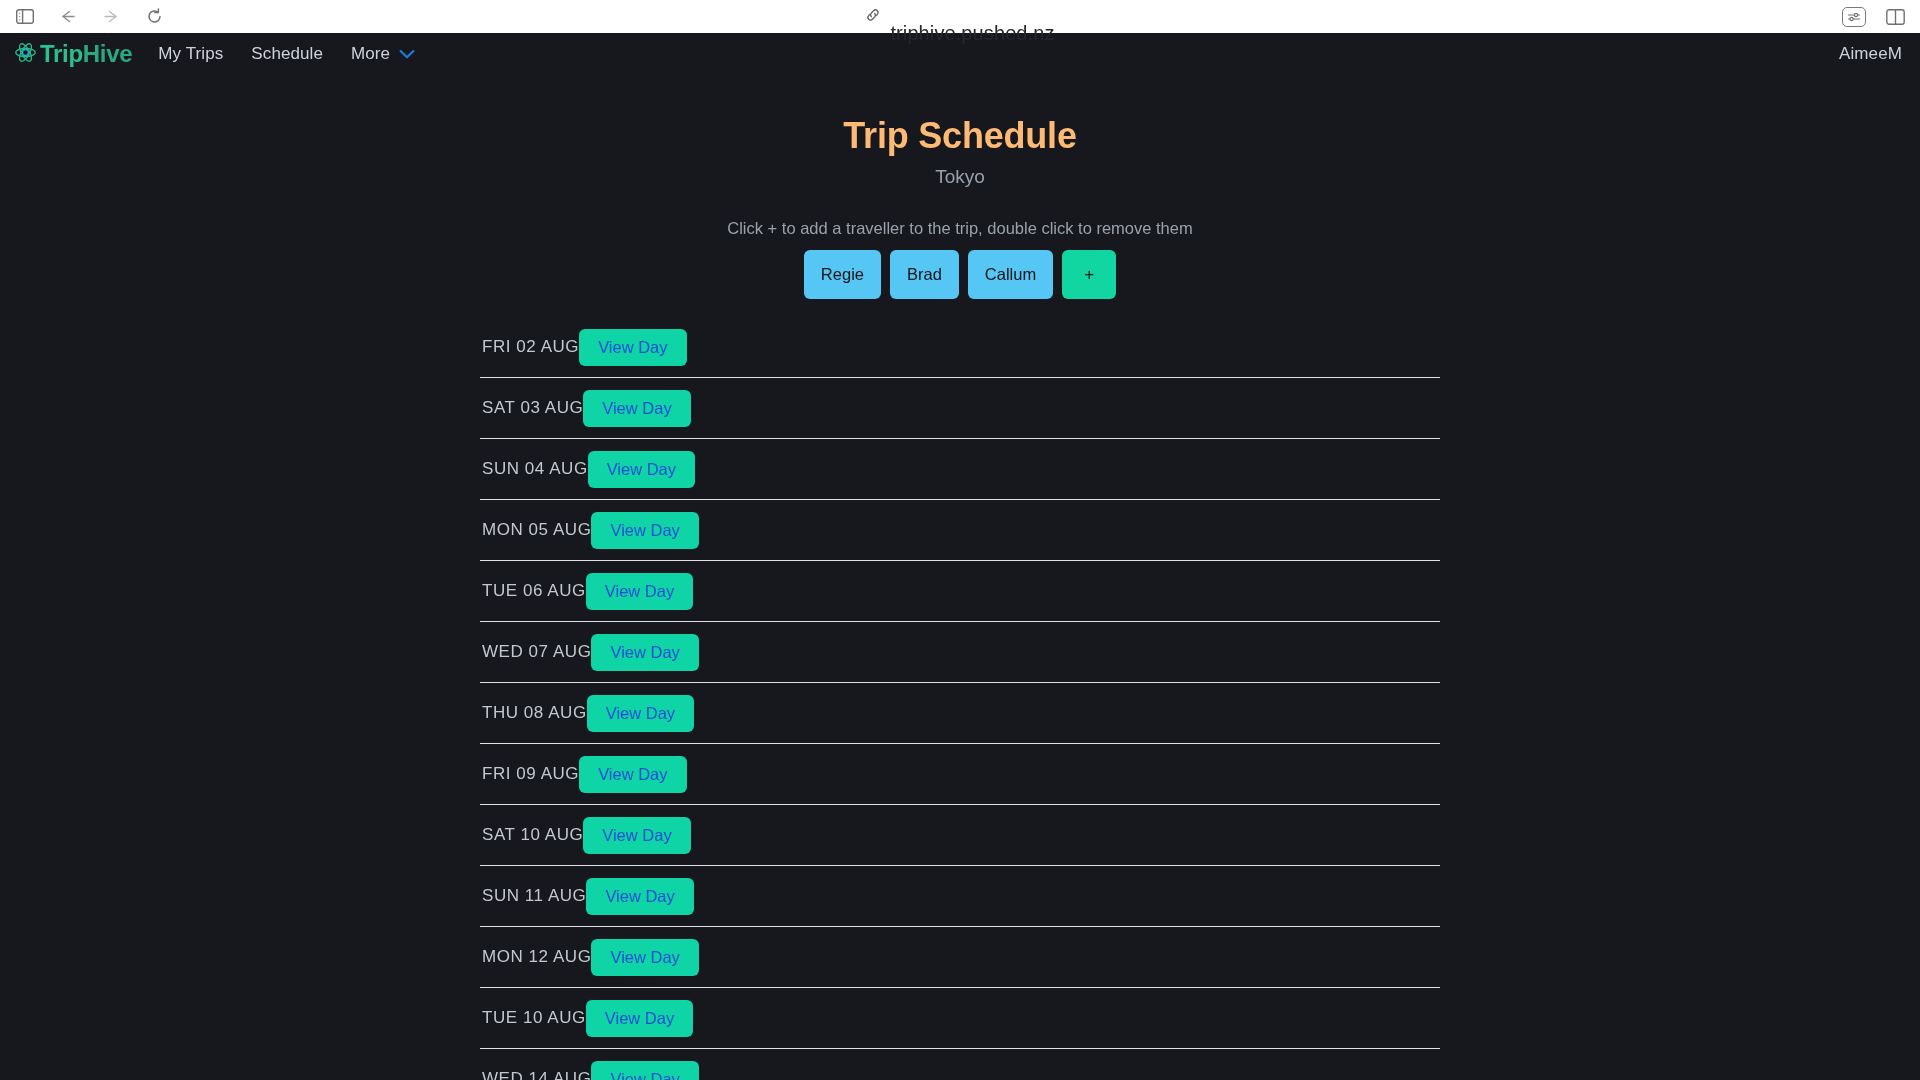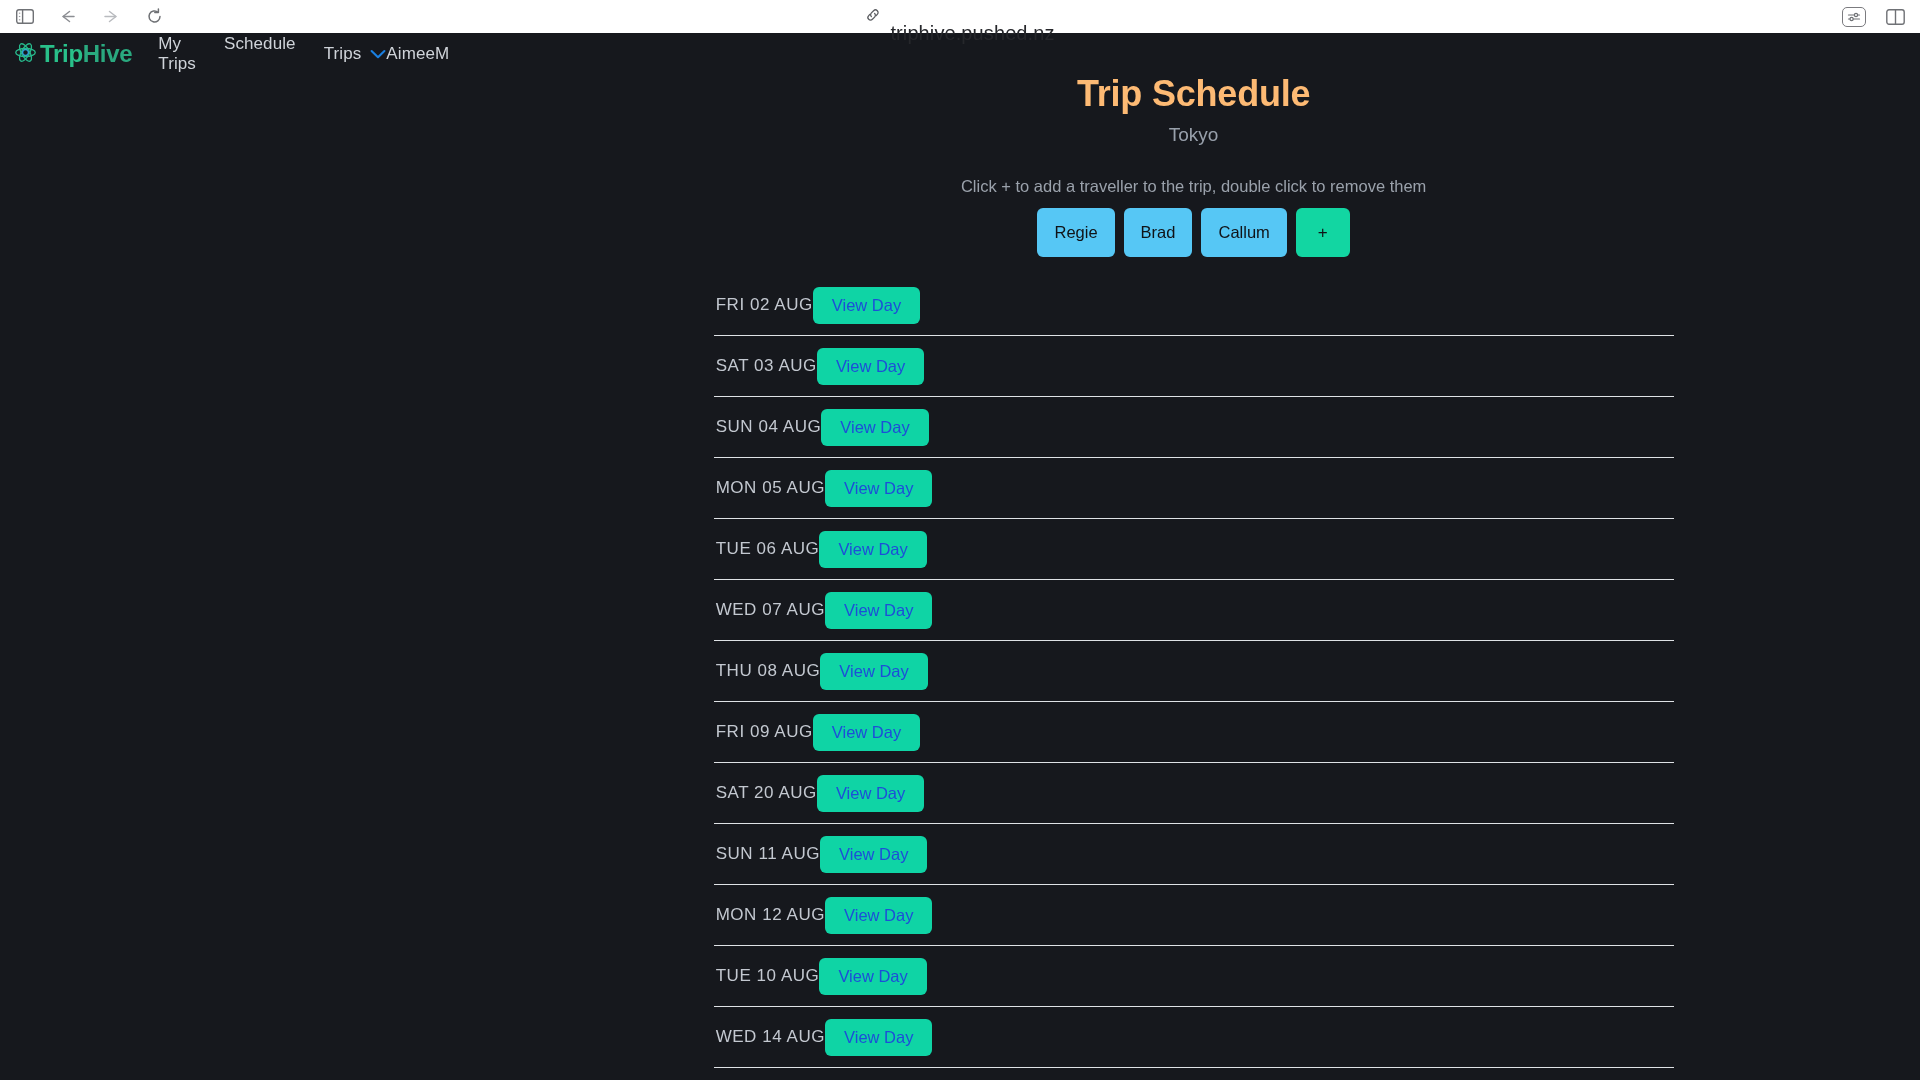--- a/index.html
+++ b/index.html
@@ -70,20 +70,21 @@
     display: flex;
     align-items: center;
     justify-content: center;
   }
 
   
   .app {
     height: 1047px;
     background: #16181d;
     display: flex;
+    flex-direction: column;
     overflow: hidden;
   }
 
   
   .navbar {
     height: 42px;
     display: flex;
     align-items: center;
     padding: 0 18px 0 14px;
     flex: 0 0 42px;
@@ -294,21 +295,21 @@
           <ellipse cx="12" cy="12" rx="10.2" ry="4.2" fill="none" stroke="#27b98c" stroke-width="1.4" transform="rotate(120 12 12)"></ellipse>
         </svg>
       </span>
       <span class="brand-text"><span class="brand-trip">Trip</span><span class="brand-hive">Hive</span></span>
     </div>
 
     <div class="nav-links">
       <span class="nav-link">My Trips</span>
       <span class="nav-link">Schedule</span>
       <span class="nav-more">
-        <span class="nav-link">Trips</span>
+        <span class="nav-link">More</span>
         <span class="chev">
           <svg width="16" height="10" viewBox="0 0 16 10">
             <path d="M1.6 2 L8 8.2 L14.4 2" fill="none" stroke="#1a7fe0" stroke-width="2.1" stroke-linecap="round" stroke-linejoin="round"></path>
           </svg>
         </span>
       </span>
     </div>
 
     <span class="nav-user">AimeeM</span>
   </div>
@@ -355,21 +356,21 @@
           </div>
           <div class="day-row">
             <span class="day-label">THU 08 AUG</span>
             <button class="view-day-btn">View Day</button>
           </div>
           <div class="day-row">
             <span class="day-label">FRI 09 AUG</span>
             <button class="view-day-btn">View Day</button>
           </div>
           <div class="day-row">
-            <span class="day-label">SAT 20 AUG</span>
+            <span class="day-label">SAT 10 AUG</span>
             <button class="view-day-btn">View Day</button>
           </div>
           <div class="day-row">
             <span class="day-label">SUN 11 AUG</span>
             <button class="view-day-btn">View Day</button>
           </div>
           <div class="day-row">
             <span class="day-label">MON 12 AUG</span>
             <button class="view-day-btn">View Day</button>
           </div>

